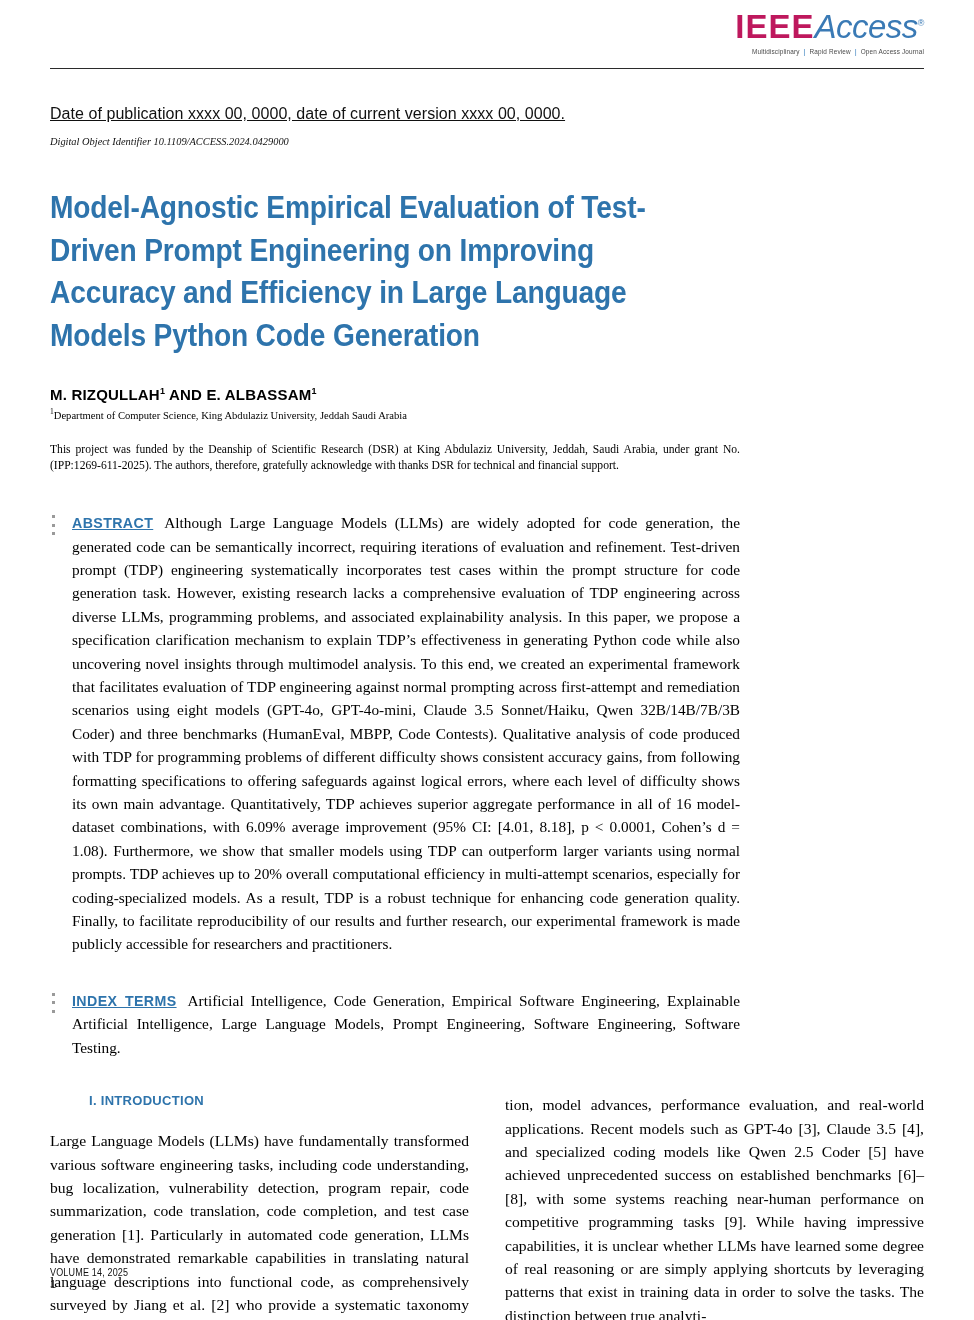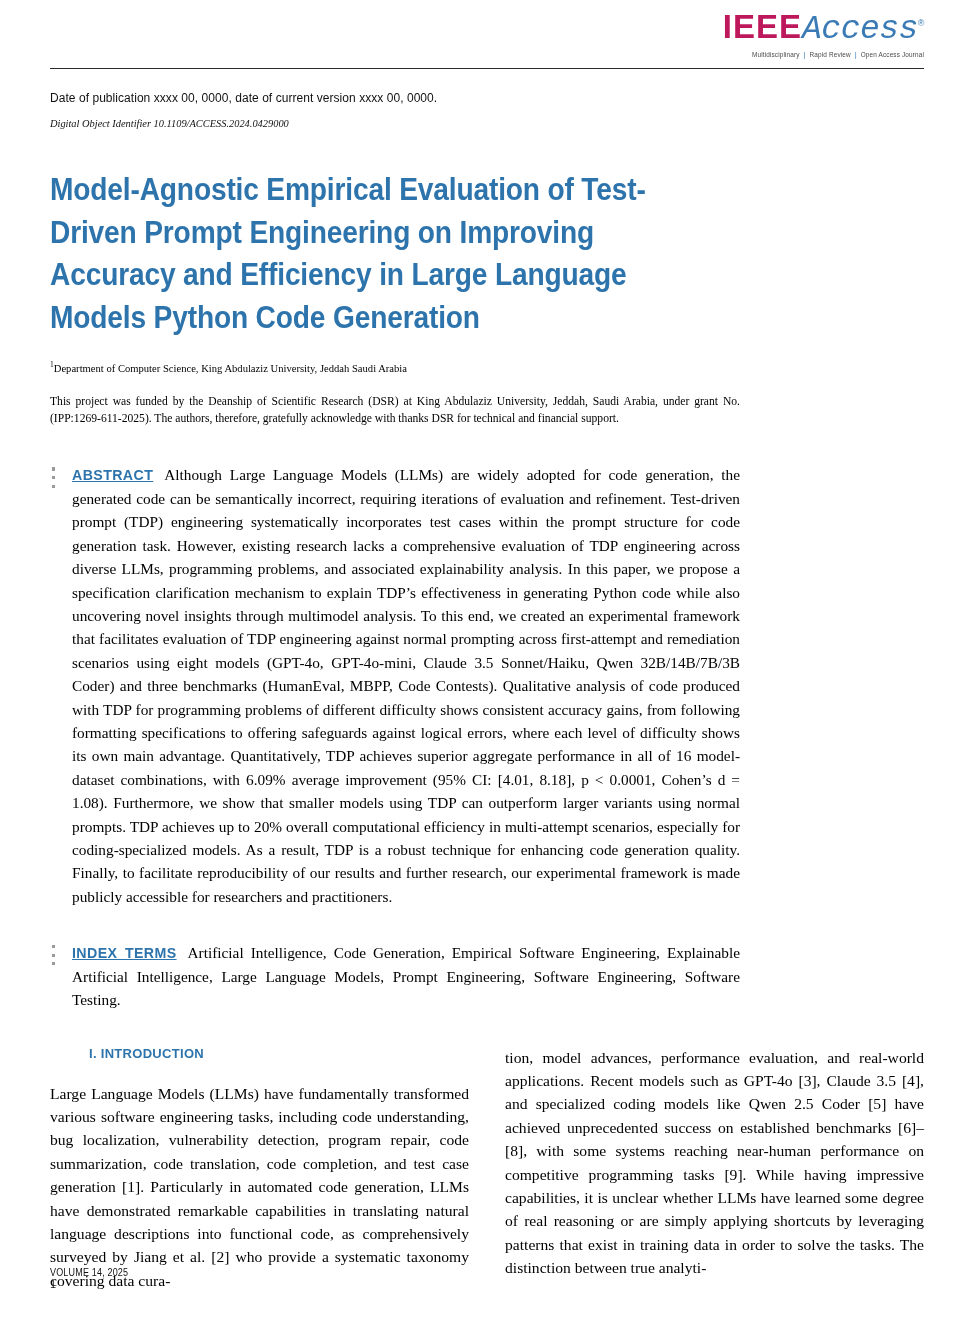--- a/index.html
+++ b/index.html
@@ -25,41 +25,42 @@
     padding-top: 10px;
   }
   .logo { text-align: right; line-height: 1; }
   .logo-main {
     font-family: "Liberation Sans", sans-serif;
     font-size: 33px;
     letter-spacing: -0.5px;
     white-space: nowrap;
   }
   .logo-ieee { font-weight: bold; color: #be185d; letter-spacing: 1px; }
-  .logo-access { font-style: italic; font-weight: normal; color: #3a7ab5; font-family: Liberation Mono, monospace; }
+  .logo-access { font-style: italic; font-weight: normal; color: #3a7ab5; }
   .logo-tm { font-size: 9px; vertical-align: super; color: #3a7ab5; font-style: normal; }
   .logo-sub {
     font-family: "Liberation Sans", sans-serif;
     font-size: 6.4px;
     color: #4a4a4a;
     margin-top: 6px;
     letter-spacing: 0.15px;
     white-space: nowrap;
   }
   .logo-sep { color: #6aa0cf; margin: 0 4px; font-weight: bold; }
 
   .rule-top { border-bottom: 1.6px solid #2b2b2b; margin: 6px 0 0 0; }
 
   
   .pubdate {
     font-family: "Liberation Sans", sans-serif;
-    font-size: 12px;
+    font-size: 16px;
     color: #111;
-    margin-top: 22px;
+    margin-top: 36px;
     letter-spacing: 0.05px;
+    text-decoration: underline;
   }
   .doi {
     font-family: "Liberation Serif", serif;
     font-style: italic;
     font-size: 10.4px;
     color: #111;
     margin-top: 13px;
   }
 
   
@@ -194,20 +195,21 @@
       <div class="logo-sub"><span>Multidisciplinary</span><span class="logo-sep">|</span><span>Rapid Review</span><span class="logo-sep">|</span><span>Open Access Journal</span></div>
     </div>
   </div>
   <div class="rule-top"></div>
 
   <div class="pubdate">Date of publication xxxx 00, 0000, date of current version xxxx 00, 0000.</div>
   <div class="doi">Digital Object Identifier 10.1109/ACCESS.2024.0429000</div>
 
   <h1 class="title">Model-Agnostic Empirical Evaluation of Test-Driven Prompt Engineering on Improving Accuracy and Efficiency in Large Language Models Python Code Generation</h1>
 
+  <div class="authors"><span>M. RIZQULLAH</span><sup>1</sup><span> AND E. ALBASSAM</span><sup>1</sup></div>
   <div class="affil"><sup>1</sup><span>Department of Computer Science, King Abdulaziz University, Jeddah Saudi Arabia</span></div>
   <div class="funding">This project was funded by the Deanship of Scientific Research (DSR) at King Abdulaziz University, Jeddah, Saudi Arabia, under grant No. (IPP:1269-611-2025). The authors, therefore, gratefully acknowledge with thanks DSR for technical and financial support.</div>
 
   <div class="absblock">
     <div class="dots">
         <i></i>
         <i></i>
         <i></i>
       </div>
     <div class="abs-body"><span class="lbl">ABSTRACT</span><span class="lbl-gap"></span><span>Although Large Language Models (LLMs) are widely adopted for code generation, the generated code can be semantically incorrect, requiring iterations of evaluation and refinement. Test-driven prompt (TDP) engineering systematically incorporates test cases within the prompt structure for code generation task. However, existing research lacks a comprehensive evaluation of TDP engineering across diverse LLMs, programming problems, and associated explainability analysis. In this paper, we propose a specification clarification mechanism to explain TDP’s effectiveness in generating Python code while also uncovering novel insights through multimodel analysis. To this end, we created an experimental framework that facilitates evaluation of TDP engineering against normal prompting across first-attempt and remediation scenarios using eight models (GPT-4o, GPT-4o-mini, Claude 3.5 Sonnet/Haiku, Qwen 32B/14B/7B/3B Coder) and three benchmarks (HumanEval, MBPP, Code Contests). Qualitative analysis of code produced with TDP for programming problems of different difficulty shows consistent accuracy gains, from following formatting specifications to offering safeguards against logical errors, where each level of difficulty shows its own main advantage. Quantitatively, TDP achieves superior aggregate performance in all of 16 model-dataset combinations, with 6.09% average improvement (95% CI: [4.01, 8.18], p &lt; 0.0001, Cohen’s d = 1.08). Furthermore, we show that smaller models using TDP can outperform larger variants using normal prompts. TDP achieves up to 20% overall computational efficiency in multi-attempt scenarios, especially for coding-specialized models. As a result, TDP is a robust technique for enhancing code generation quality. Finally, to facilitate reproducibility of our results and further research, our experimental framework is made publicly accessible for researchers and practitioners.</span></div>

